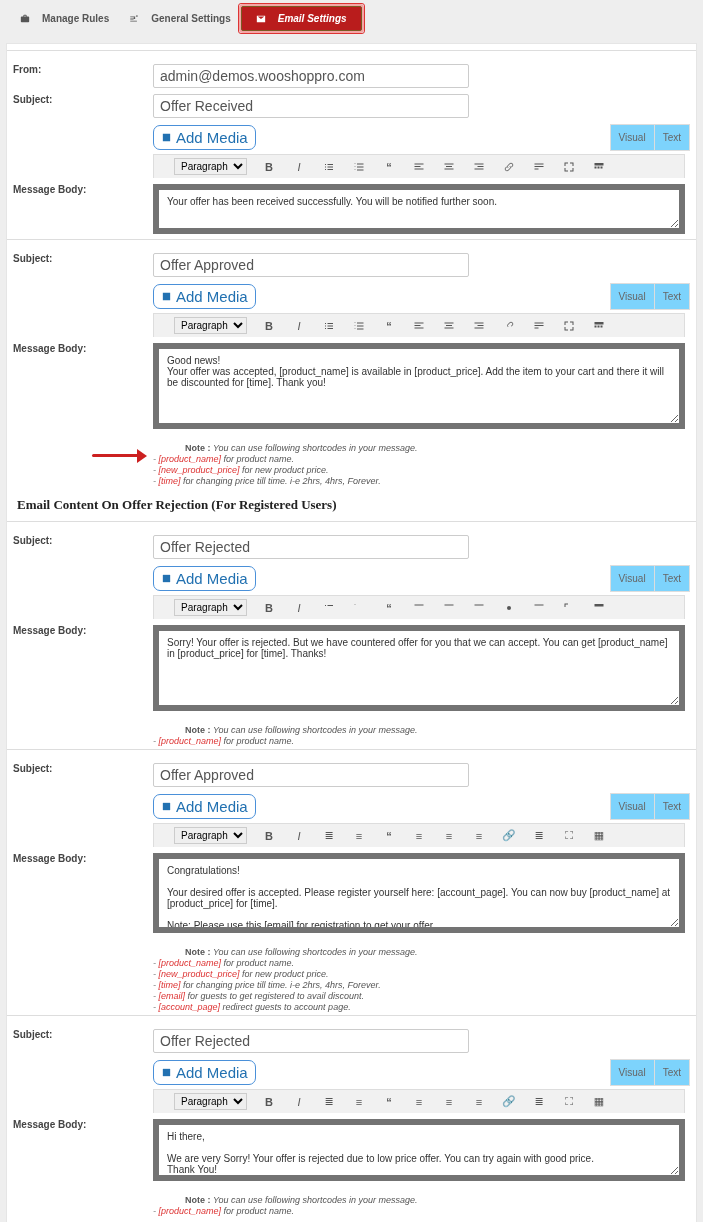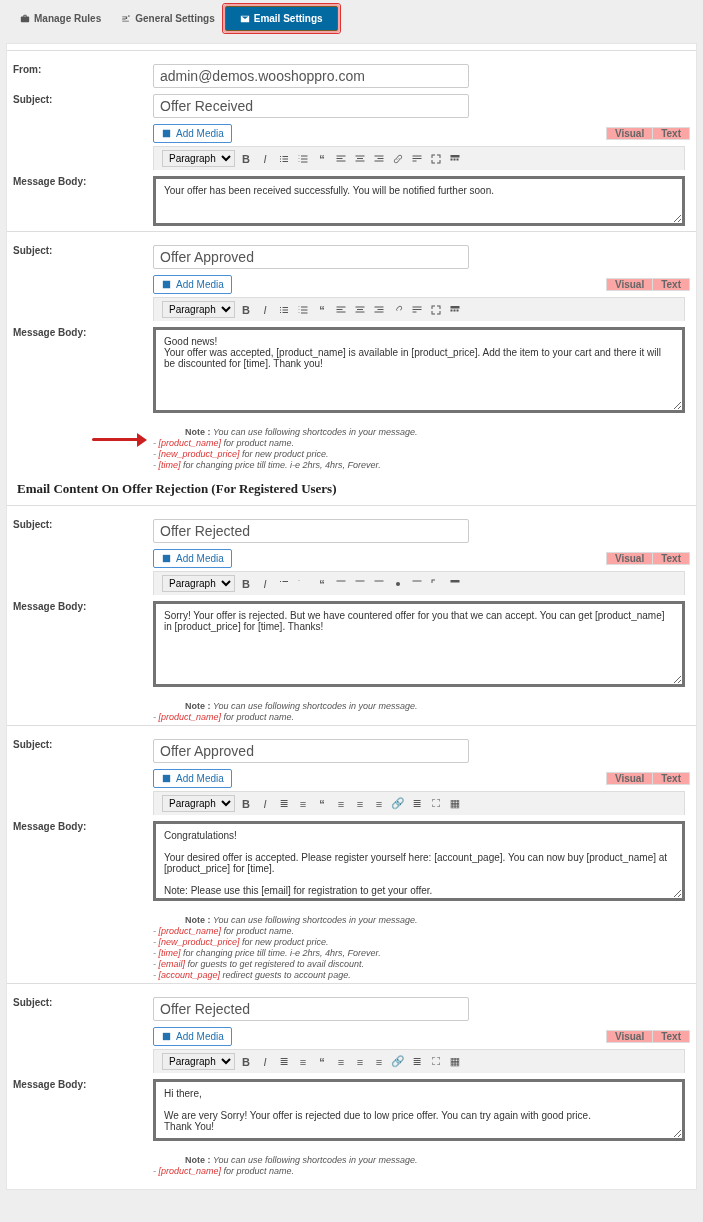--- a/index.html
+++ b/index.html
@@ -1,37 +1,37 @@
 <!DOCTYPE html>
 <html><head>
 <meta charset="utf-8">
 <style>
   *{box-sizing:border-box;margin:0;padding:0;}
   body{font-family:-apple-system,Arial,Helvetica,sans-serif;font-size:11px;color:#333;background:#eee;}
   .tabs{display:flex;align-items:center;padding:6px 10px;background:#eee;}
-  .tab{padding:5px 10px;font-size:10px;font-weight:bold;color:#555;cursor:pointer;display:flex;gap:4px;align-items:center;}
-  .tab-active{background:#0369a1;color:#fff;border-radius:2px;padding:6px 14px;border:1px solid #7a5a22;box-shadow:0 0 0 2px rgba(255,0,0,.3);position:relative;}
+  .tab{padding:5px 10px;font-size:10px;font-weight:bold;color:#555;cursor:pointer;display:flex;gap:12px;align-items:center;}
+  .tab-active{background:#b91c1c;color:#fff;border-radius:2px;padding:6px 14px;border:1px solid #7a5a22;box-shadow:0 0 0 2px rgba(255,0,0,.3);position:relative;font-style:italic;}
   .tab-active::after{content:"";position:absolute;inset:-4px;border:1px solid #d33;border-radius:3px;pointer-events:none;}
   .panel{background:#fff;margin:6px;border:1px solid #e5e5e5;padding:6px 0 10px;}
   h3.section{font-family:Georgia,'Times New Roman',serif;font-size:13px;font-weight:bold;color:#222;padding:8px 10px;}
   hr.line{margin:0 0 10px;border:none;border-top:1px solid #ddd;}
   table.form{width:100%;border-collapse:collapse;}
   table.form td{padding:3px 6px;vertical-align:top;}
   td.lab{width:140px;font-size:10px;font-weight:bold;color:#444;padding-top:7px;padding-left:20px;margin-top:12px;}
   input[type=text]{width:316px;border:1px solid #ccc;border-radius:2px;padding:3px 6px;font-size:14px;color:#555;}
-  .media-btn{display:inline-flex;align-items:center;gap:4px;border:1px solid #4a90d9;border-radius:2px;padding:3px 7px;font-size:10px;color:#2271b1;background:#fff;cursor:pointer;}
+  .media-btn{display:inline-flex;align-items:center;gap:4px;border:1px solid #4a90d9;border-radius:7px;padding:3px 7px;font-size:15px;color:#2271b1;background:#fff;cursor:pointer;}
   .editor-row{display:flex;align-items:center;}
   .editor-tabs{margin-left:auto;display:flex;}
-  .etab{border:1px solid #ddd;background:#fca5a5;font-size:10px;padding:0 8px;color:#666;cursor:pointer;font-weight:bold;}
+  .etab{border:1px solid #ddd;background:#7dd3fc;font-size:10px;padding:7px 8px;color:#666;cursor:pointer;}
   .etab+.etab{border-left:none;}
-  .toolbar{display:flex;align-items:center;gap:3px;background:#f1f1f1;border:1px solid #ddd;border-bottom:none;padding:3px 8px;margin-top:3px;width:532px;}
+  .toolbar{display:flex;align-items:center;gap:14px;background:#f1f1f1;border:1px solid #ddd;border-bottom:none;padding:3px 20px;margin-top:3px;width:532px;}
   select.par{font-size:10px;border:1px solid #ccc;padding:1px 2px;}
   .tbtn{width:16px;height:16px;display:flex;align-items:center;justify-content:center;color:#555;font-size:11px;cursor:pointer;}
   .tbtn svg{width:12px;height:12px;fill:#555;}
-  textarea.body{width:532px;height:50px;border:3px solid #737373;padding:6px 8px;font-size:10px;color:#333;resize:vertical;font-family:inherit;}
+  textarea.body{width:532px;height:50px;border:6px solid #737373;padding:6px 8px;font-size:10px;color:#333;resize:vertical;font-family:inherit;}
   textarea.tall{height:86px;}
   textarea.native{overflow-y:scroll;}
   .note{margin-top:6px;}
   .note .lbl{font-size:9px;font-style:italic;color:#555;}
   .note .lbl b{font-style:normal;padding-left:32px;}
   .note .sc{font-size:9px;font-style:italic;color:#555;margin-top:1px;}
   .note .sc em{color:#d33;}
   .arrow{position:absolute;left:85px;width:55px;height:14px;z-index:2;}
   .arrow::before{content:"";position:absolute;top:5px;left:0;right:6px;height:3px;background:#cc2020;border-radius:2px;}
   .arrow::after{content:"";position:absolute;right:0;top:0;border-left:10px solid #cc2020;border-top:7px solid transparent;border-bottom:7px solid transparent;}

